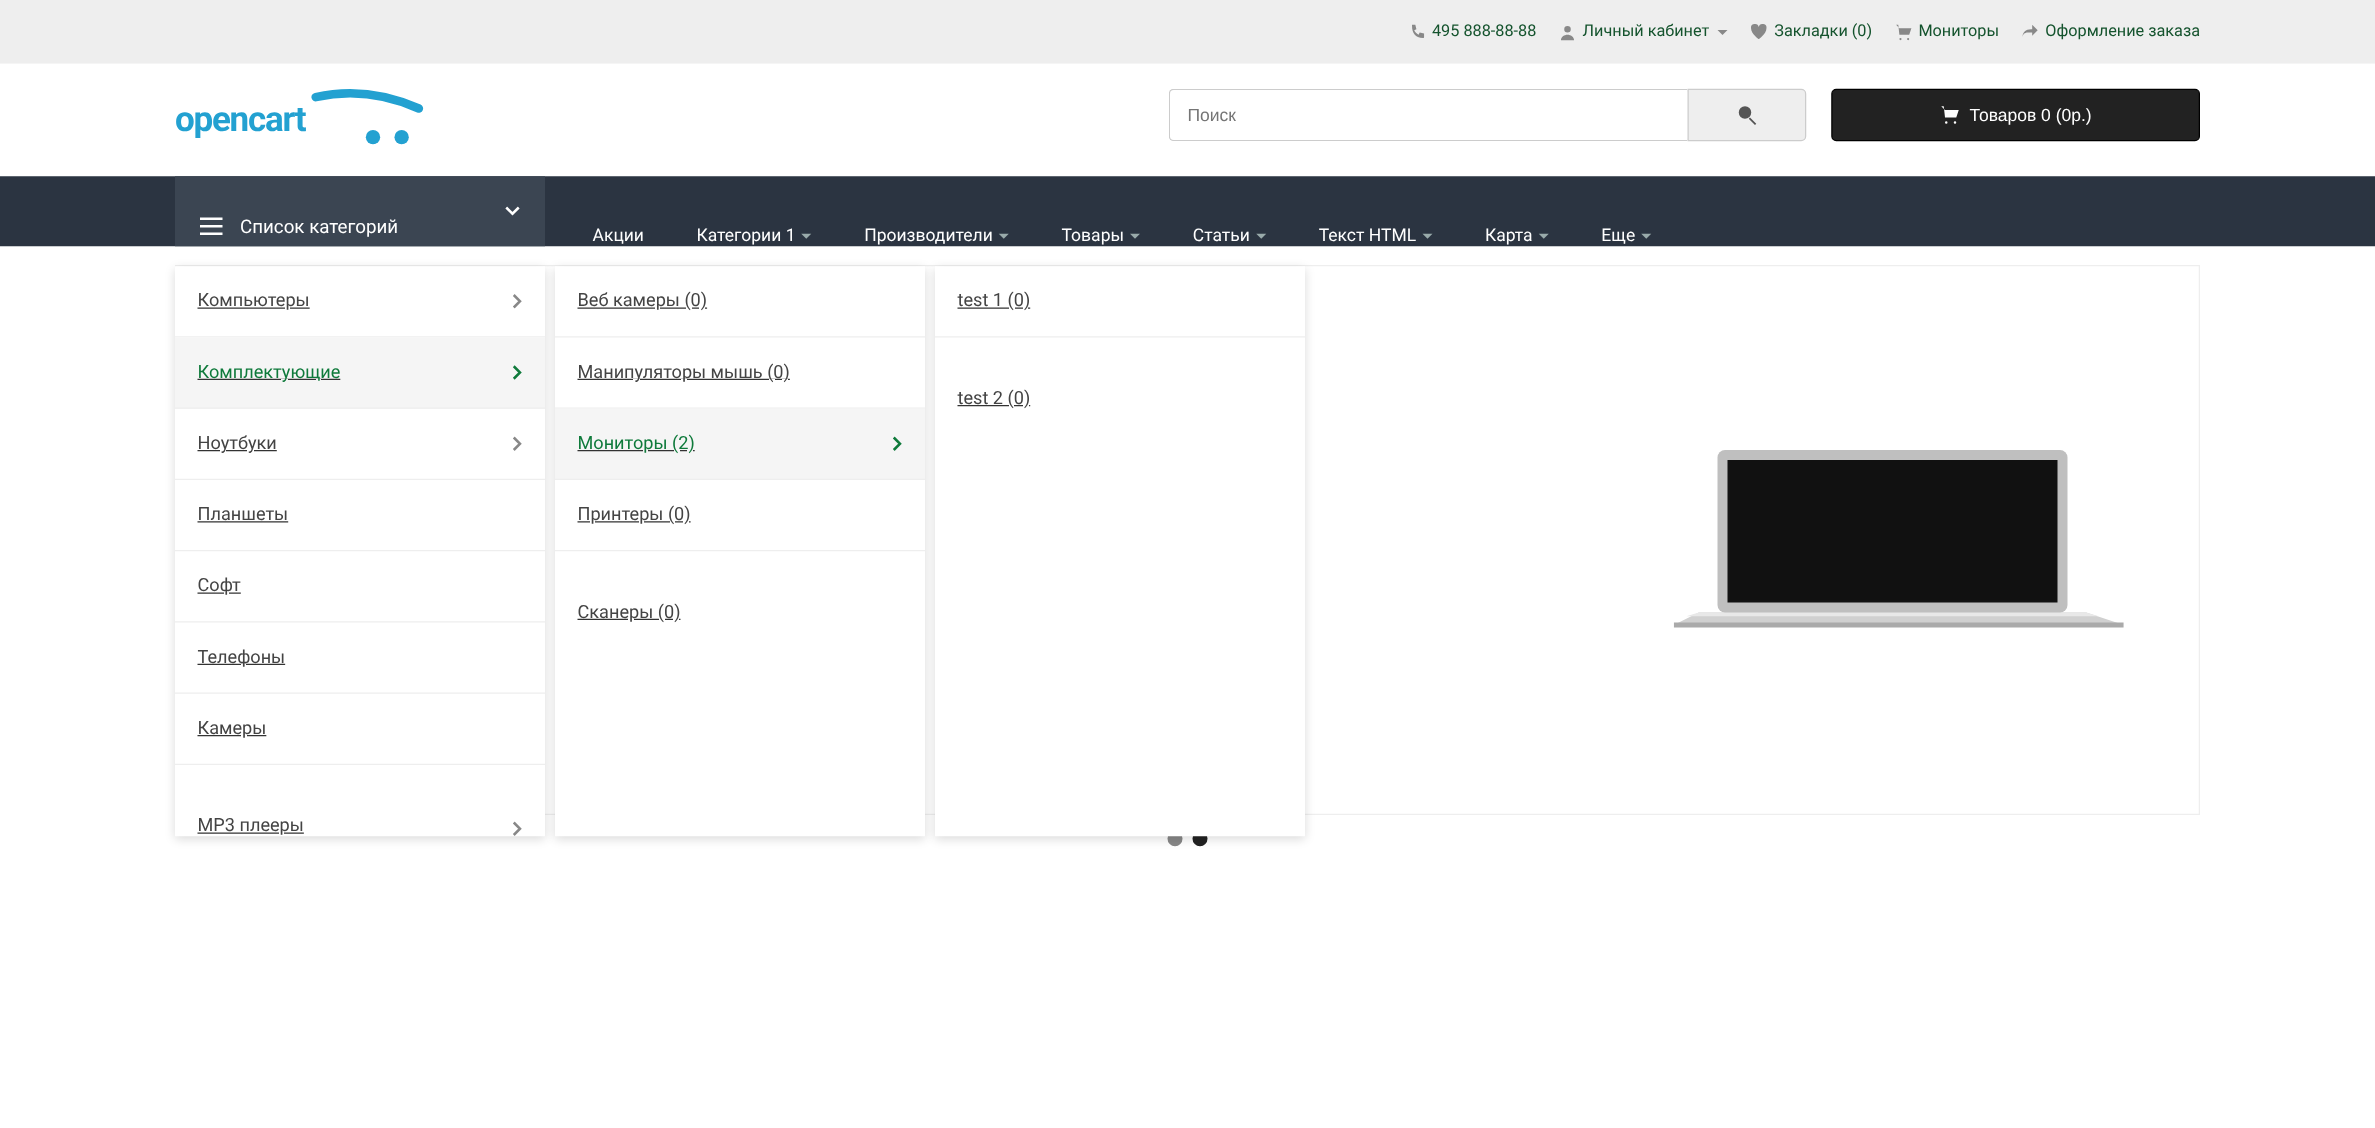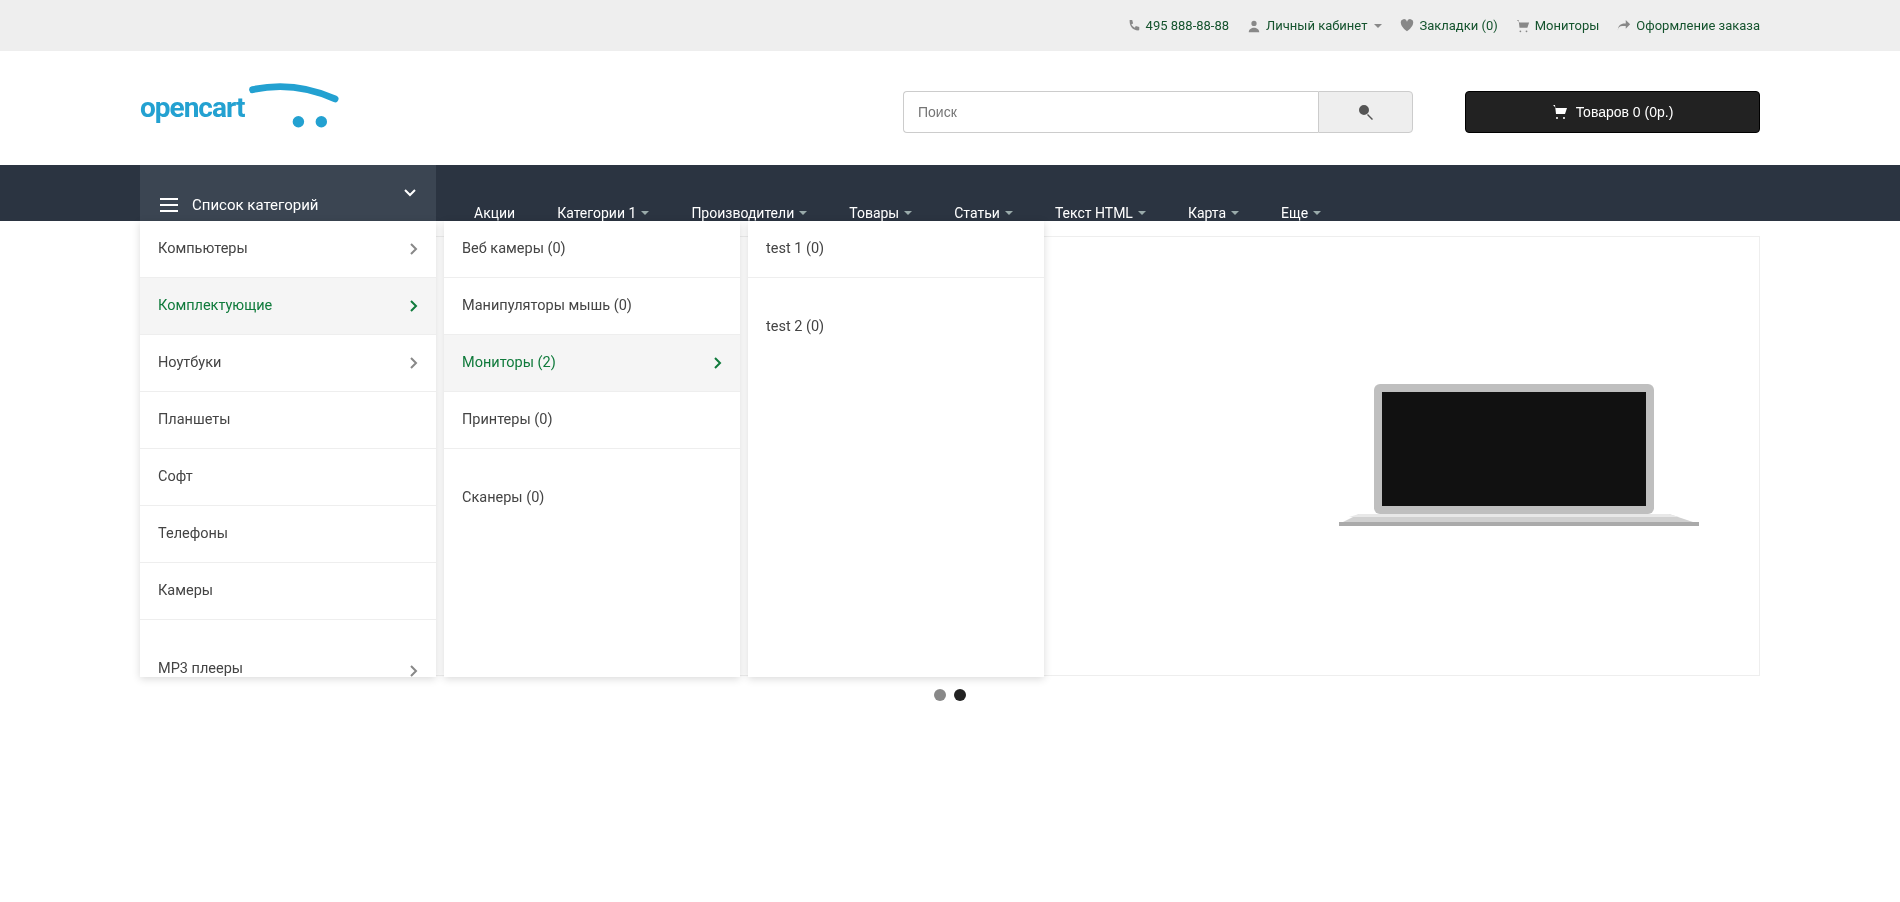--- a/index.html
+++ b/index.html
@@ -4,21 +4,21 @@
 <style>
 * { margin: 0; padding: 0; box-sizing: border-box; }
 body { font-family: -apple-system, BlinkMacSystemFont, "Segoe UI", Roboto, "Helvetica Neue", Arial, sans-serif; background: #fff; color: #333; }
 
 .top-bar { background: #eeeeee; height: 51px; display: flex; align-items: center; justify-content: flex-end; padding: 0 140px; font-size: 13px; color: #888; }
 .top-bar-items { display: flex; gap: 18px; align-items: center; }
 .top-bar-item { display: inline-flex; align-items: center; gap: 5px; color: #14532d; cursor: pointer; }
 .top-bar-item svg { width: 14px; height: 14px; fill: #888; }
 .caret-down { display: inline-block; width: 0; height: 0; border-left: 4px solid transparent; border-right: 4px solid transparent; border-top: 4px solid #888; margin-left: 2px; }
 
-.header { background: #fff; padding: 32px 140px; display: flex; align-items: flex-end; gap: 52px; }
+.header { background: #fff; padding: 20px 140px; display: flex; align-items: flex-start; gap: 20px; }
 .logo { width: 200px; }
 .logo svg { width: 200px; height: auto; }
 .logo-text { font-size: 28px; font-weight: 700; color: #23a1d1; display: flex; align-items: center; letter-spacing: -1px; }
 .spacer { flex: 1; }
 .search-wrap { display: flex; width: 510px; }
 .search-input { flex: 1; height: 42px; border: 1px solid #ccc; border-right: none; border-radius: 4px 0 0 4px; padding: 0 14px; font-size: 14px; color: #555; outline: none; }
 .search-btn { width: 95px; height: 42px; background: #eee; border: 1px solid #ccc; border-radius: 0 4px 4px 0; cursor: pointer; display: flex; align-items: center; justify-content: center; }
 .search-btn svg { width: 16px; height: 16px; fill: #555; }
 .cart-btn { background: #222; color: #fff; height: 42px; border: 1px solid #000; border-radius: 4px; padding: 0 22px; min-width: 295px; display: flex; align-items: center; justify-content: center; gap: 8px; cursor: pointer; font-size: 14px; }
 .cart-btn svg { width: 16px; height: 16px; fill: #fff; }
@@ -27,21 +27,21 @@
 .cat-toggle { width: 296px; background: #3b4552; display: flex; align-items: center; justify-content: space-between; padding: 0 20px; cursor: pointer; font-size: 15px; color: #fff; }
 .cat-toggle-left { display: flex; align-items: center; gap: 14px; margin-top: 24px; }
 .hamburger { width: 18px; height: 14px; display: flex; flex-direction: column; justify-content: space-between; }
 .hamburger span { height: 2px; background: #fff; }
 .nav-items { display: flex; align-items: flex-end; gap: 42px; padding-left: 38px; font-size: 14px; }
 .nav-item { display: inline-flex; align-items: center; gap: 5px; cursor: pointer; color: #fff; }
 .nav-caret { display: inline-block; width: 0; height: 0; border-left: 4px solid transparent; border-right: 4px solid transparent; border-top: 4px solid #9aa; }
 
 .content-wrap { position: relative; padding: 0 140px; min-height: 500px; }
 
-.mega-menu { position: absolute; left: 140px; top: 0; display: flex; z-index: 10; }
+.mega-menu { position: absolute; left: 140px; top: 16px; display: flex; z-index: 10; text-decoration: underline; }
 .menu-col { width: 296px; background: #fff; box-shadow: 0 2px 8px rgba(0,0,0,0.15); }
 .menu-col + .menu-col { margin-left: 8px; }
 .menu-item { height: 57px; display: flex; align-items: center; justify-content: space-between; padding: 0 18px; border-bottom: 1px solid #eee; cursor: pointer; font-size: 14.5px; color: #444; }
 .menu-item.active { background: #f5f5f5; color: #0f7a3b; }
 .menu-item.active .chevron-right { stroke: #0f7a3b; }
 .menu-item:last-child { border-bottom: none; align-items: flex-end; }
 .chevron-right { width: 8px; height: 12px; stroke: #888; stroke-width: 2; fill: none; }
 .chevron-down-lg { width: 12px; height: 8px; stroke: #fff; stroke-width: 2; fill: none; }
 
 .slider-area { position: absolute; right: 140px; left: 140px; top: 15px; height: 440px; background: #fff; border: 1px solid #eee; display: flex; align-items: center; justify-content: flex-end; overflow: hidden; }

